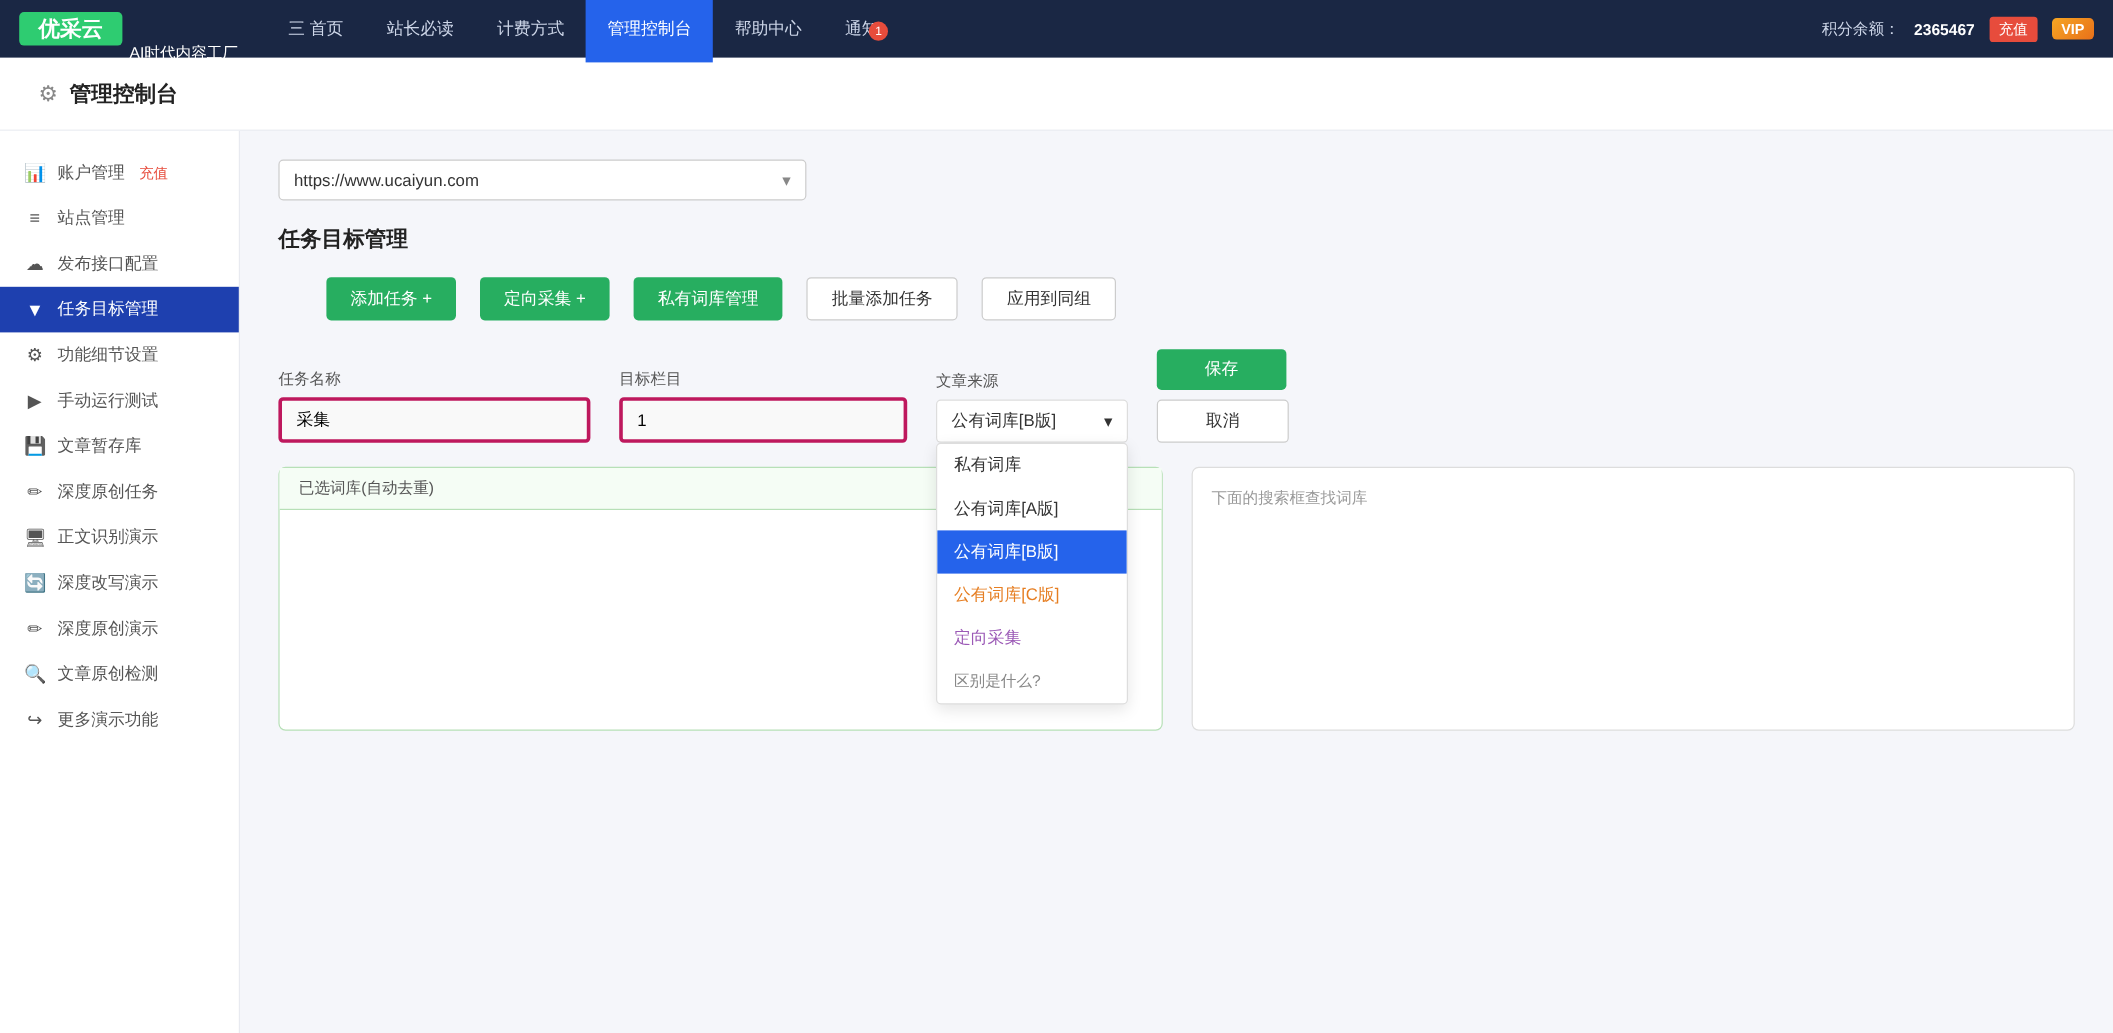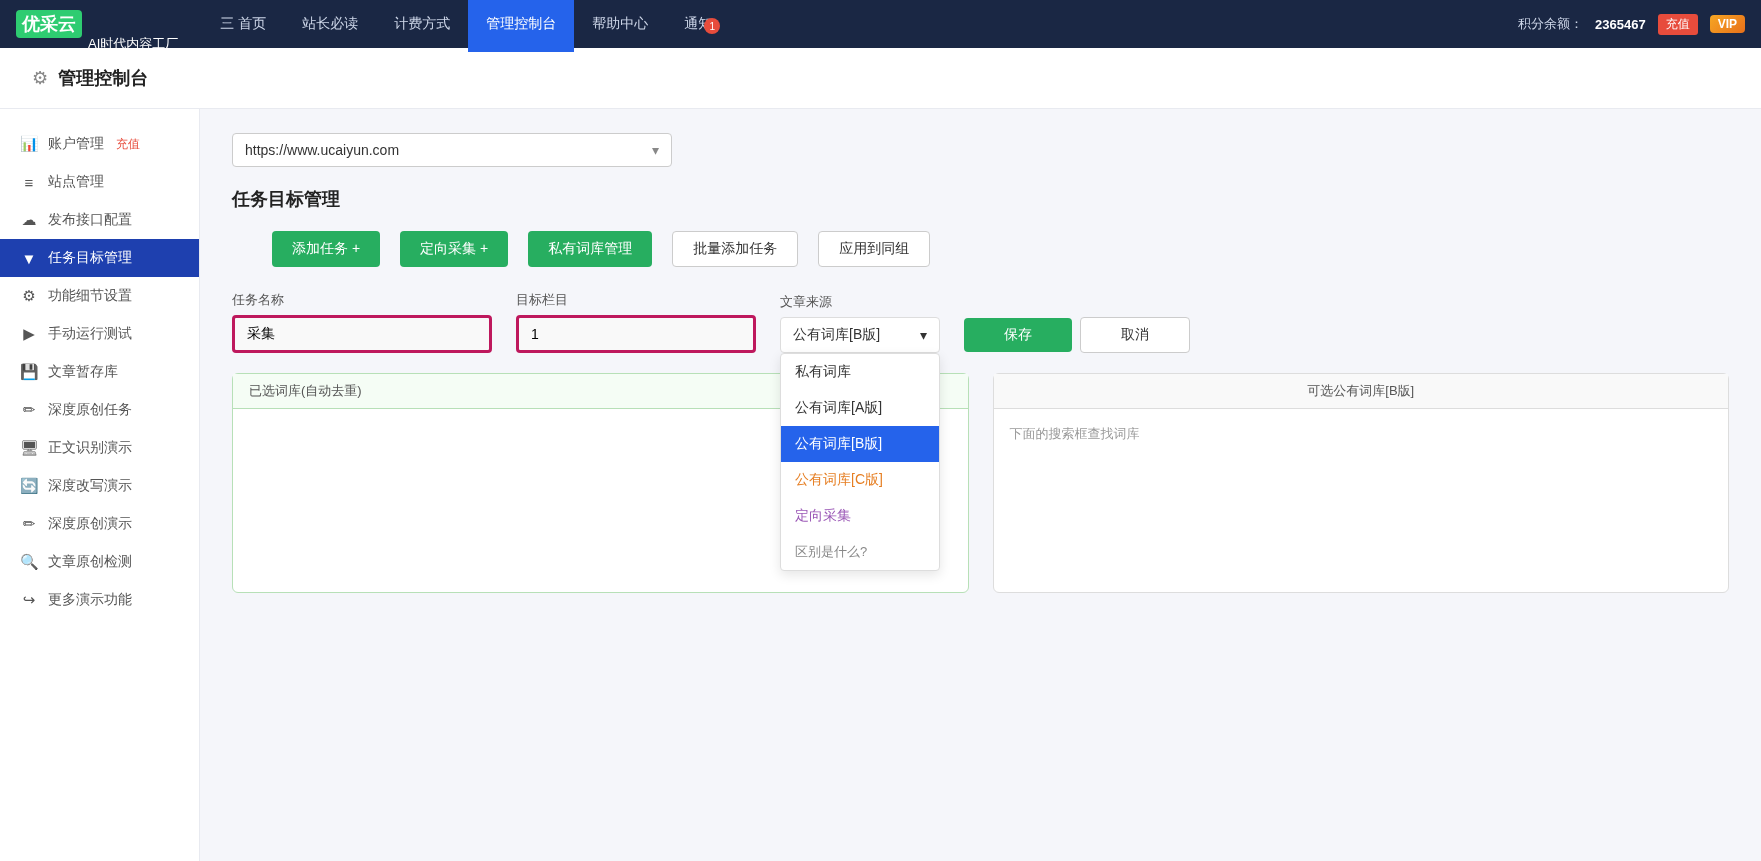--- a/index.html
+++ b/index.html
@@ -17,21 +17,21 @@
     .topnav-logo {
       display: flex;
       align-items: center;
       margin-right: 24px;
     }
     .logo-box {
       background: #2ecc71;
       color: #fff;
       font-weight: bold;
       font-size: 18px;
-      padding: 2px 6px;
+      padding: 2px 16px;
       border-radius: 4px;
       margin-right: 6px;
     }
     .logo-text { color: #fff; font-size: 13px; margin-top: 40px; }
     .topnav-items {
       display: flex;
       align-items: center;
       gap: 0;
     }
     .topnav-item {
@@ -444,29 +444,28 @@
           <div class="dropdown-menu">
             <div class="dropdown-option">私有词库</div>
             <div class="dropdown-option">公有词库[A版]</div>
             <div class="dropdown-option selected">公有词库[B版]</div>
             <div class="dropdown-option option-c">公有词库[C版]</div>
             <div class="dropdown-option option-directed">定向采集</div>
             <div class="dropdown-option option-diff">区别是什么?</div>
           </div>
         </div>
       </div>
-      <div class="form-group" style="flex-direction: row; align-items: center; gap: 8px;">
+      <div class="form-group" style="flex-direction: column; align-items: flex-start; gap: 8px;">
         <button class="btn-save">保存</button>
         <button class="btn-cancel">取消</button>
       </div>
     </div>
 
     <div class="word-library-section">
       <div class="word-library-box">
         <div class="word-library-header">已选词库(自动去重)</div>
       </div>
       <div class="word-library-right">
-        <div class="word-library-right-header">可选公有词库[B版]</div>
         <div class="word-library-hint">下面的搜索框查找词库</div>
       </div>
     </div>
   </main>
 </div>
 
 </body></html>

